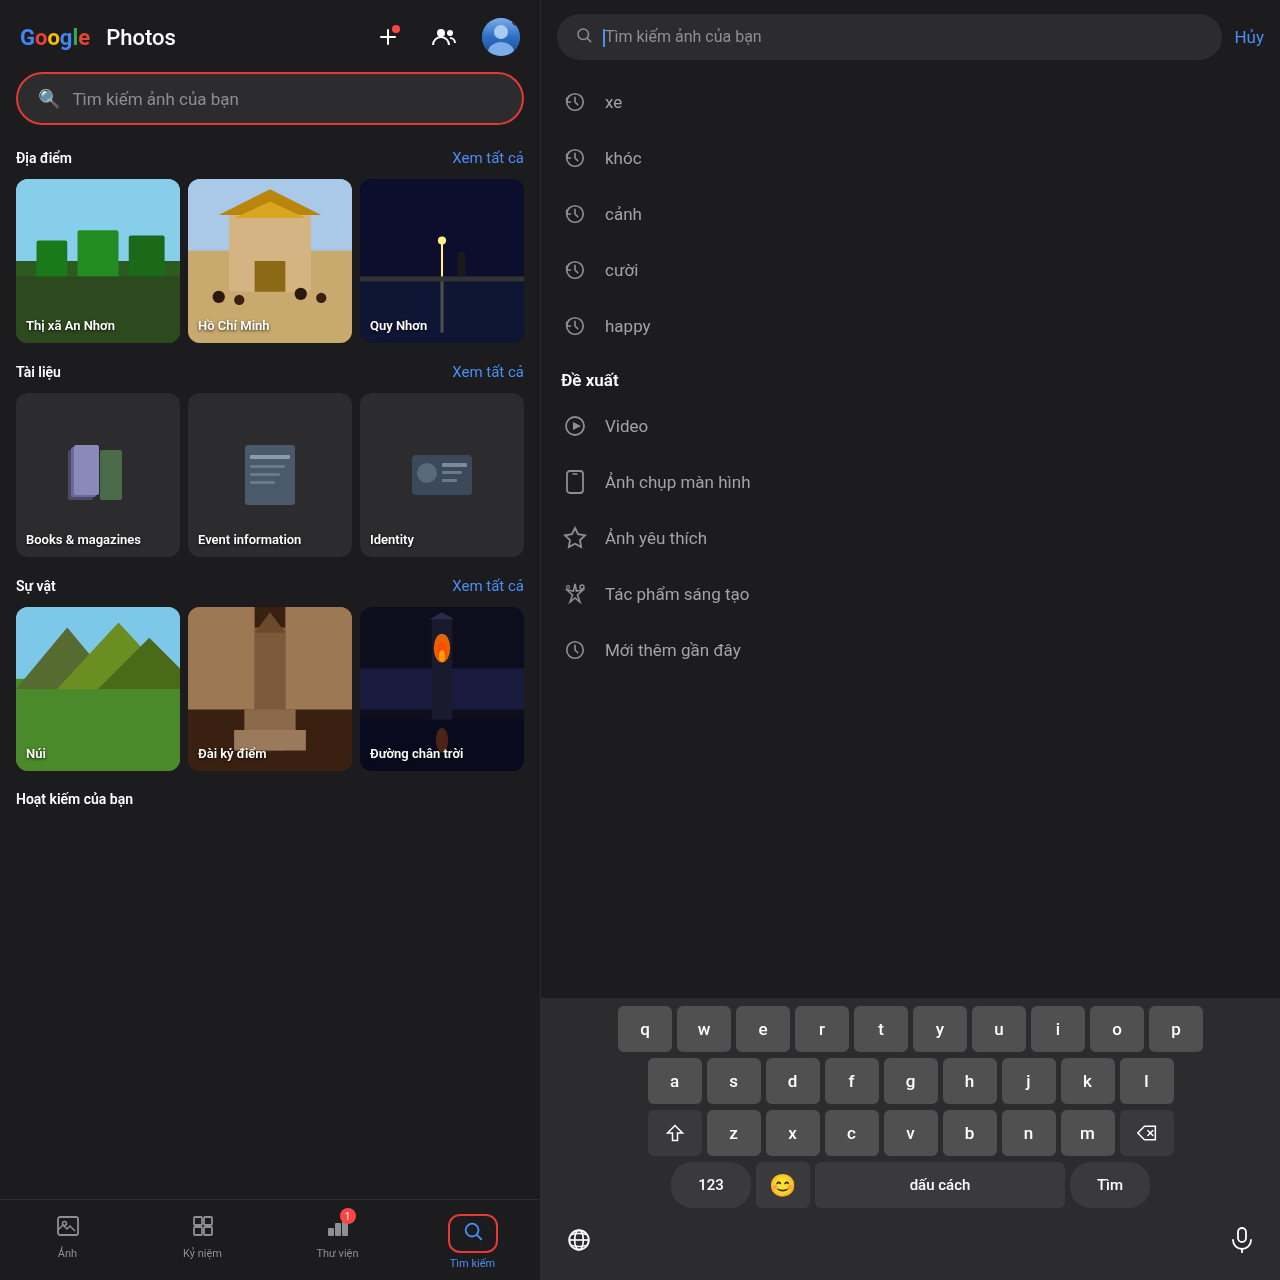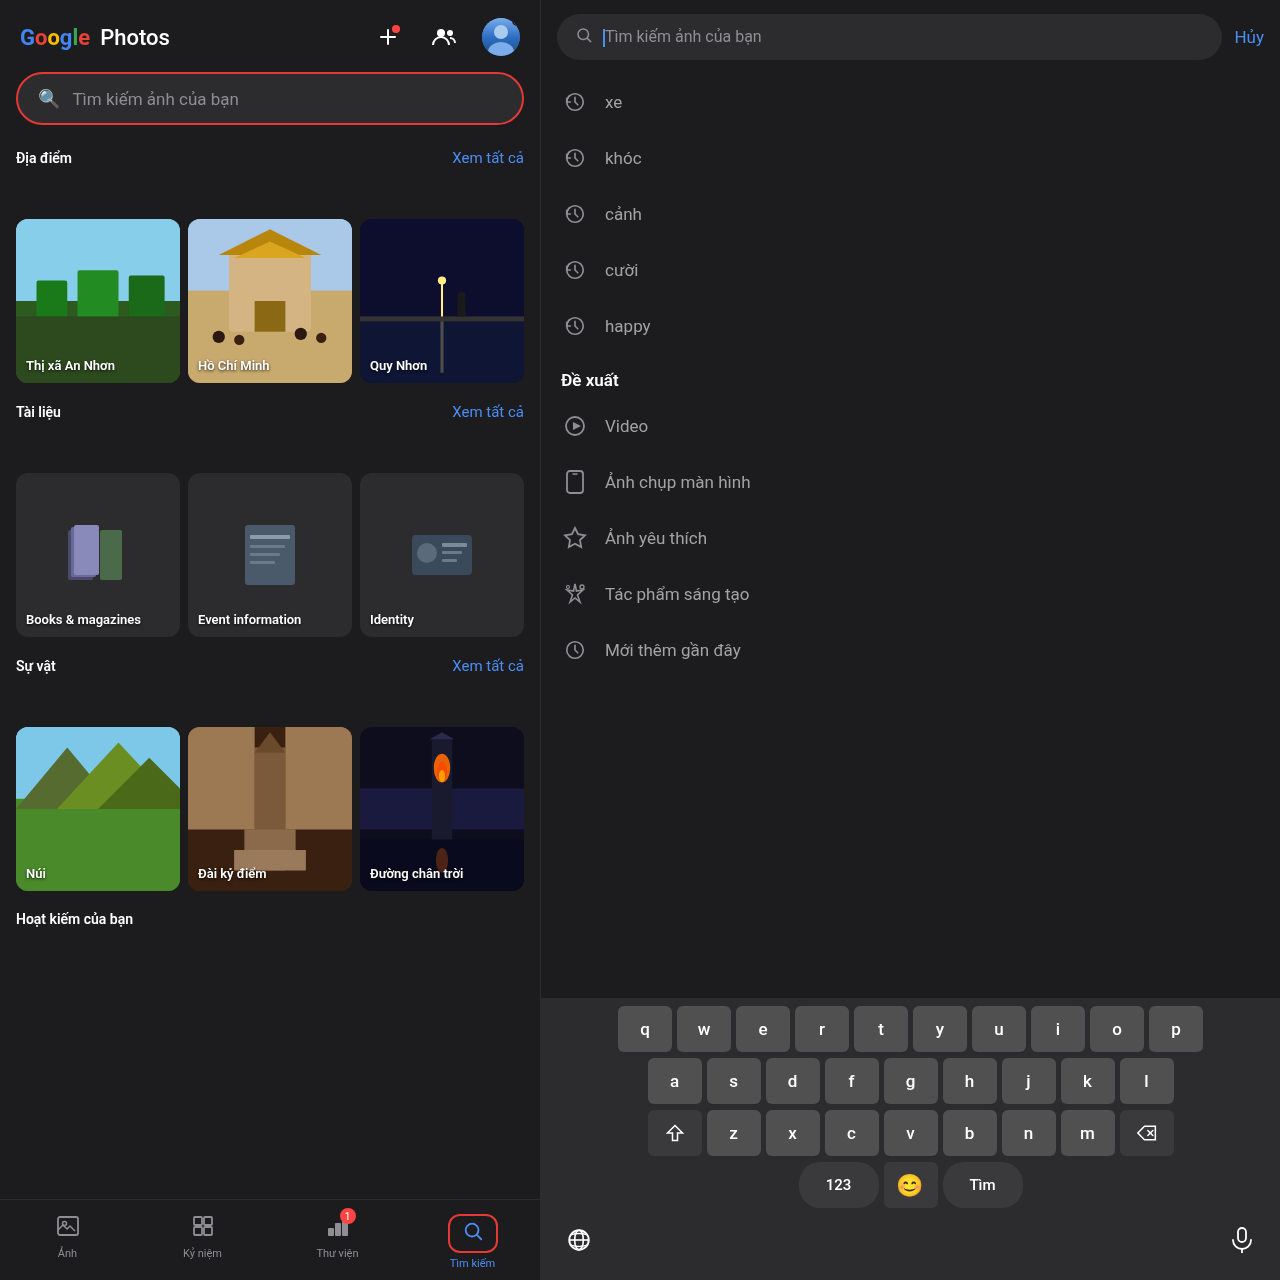--- a/index.html
+++ b/index.html
@@ -26,21 +26,21 @@
     .header {
       display: flex;
       align-items: center;
       justify-content: space-between;
       padding: 18px 20px 10px 20px;
     }
 
     .logo-area {
       display: flex;
       align-items: center;
-      gap: 10px;
+      gap: 16px;
     }
 
     .logo-text {
       font-size: 22px;
       font-weight: 500;
       color: #fff;
     }
 
     .logo-g {
       font-size: 22px;
@@ -152,21 +152,20 @@
       gap: 8px;
       margin-bottom: 20px;
     }
 
     .grid-item {
       border-radius: 12px;
       overflow: hidden;
       position: relative;
       aspect-ratio: 1;
       cursor: pointer;
-      margin-top: 40px;
     }
 
     .grid-item-bg {
       width: 100%;
       height: 100%;
       position: relative;
     }
 
     .grid-item-label {
       position: absolute;
@@ -822,20 +821,21 @@
           <path d="M9 1H22V17H9L1 9Z" stroke="#fff" stroke-width="1.8" fill="none"></path>
           <line x1="13" y1="6" x2="19" y2="12" stroke="#fff" stroke-width="1.8" stroke-linecap="round"></line>
           <line x1="19" y1="6" x2="13" y2="12" stroke="#fff" stroke-width="1.8" stroke-linecap="round"></line>
         </svg>
       </div>
     </div>
 
     <div class="kb-row">
       <div class="kb-key gray wide">123</div>
       <div class="kb-key gray" style="font-size:22px;">😊</div>
+      <div class="kb-key gray extra-wide">dấu cách</div>
       <div class="kb-key gray wide">Tìm</div>
     </div>
 
     <div class="kb-row" style="justify-content:space-between;padding:4px 12px 0;">
       <div style="width:44px;height:44px;display:flex;align-items:center;justify-content:center;cursor:pointer;">
         <svg width="26" height="26" viewBox="0 0 24 24" fill="none">
           <circle cx="12" cy="12" r="9" stroke="#fff" stroke-width="1.8"></circle>
           <ellipse cx="12" cy="12" rx="4" ry="9" stroke="#fff" stroke-width="1.5"></ellipse>
           <line x1="3" y1="12" x2="21" y2="12" stroke="#fff" stroke-width="1.5"></line>
           <path d="M5 7q7-2 14 0" stroke="#fff" stroke-width="1.2"></path>

